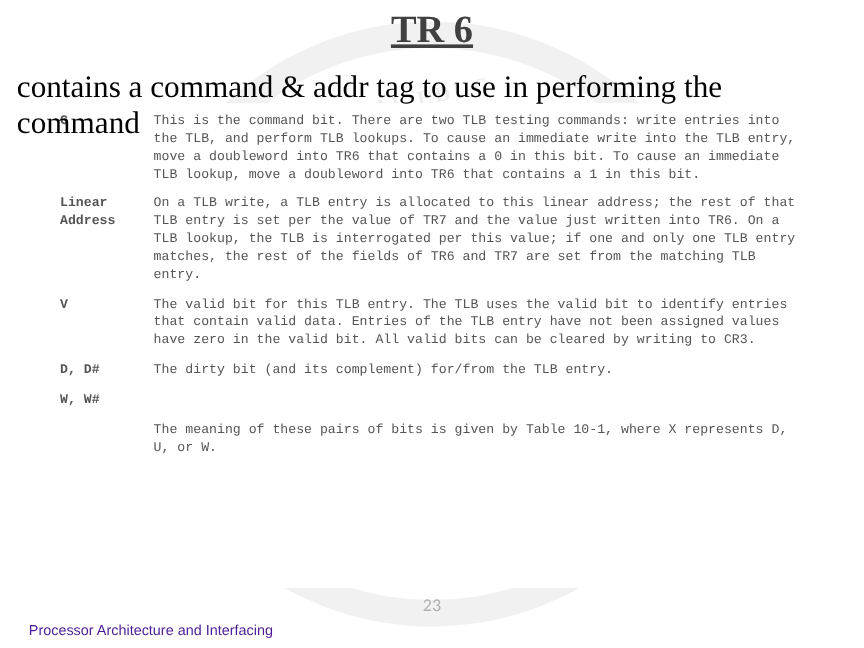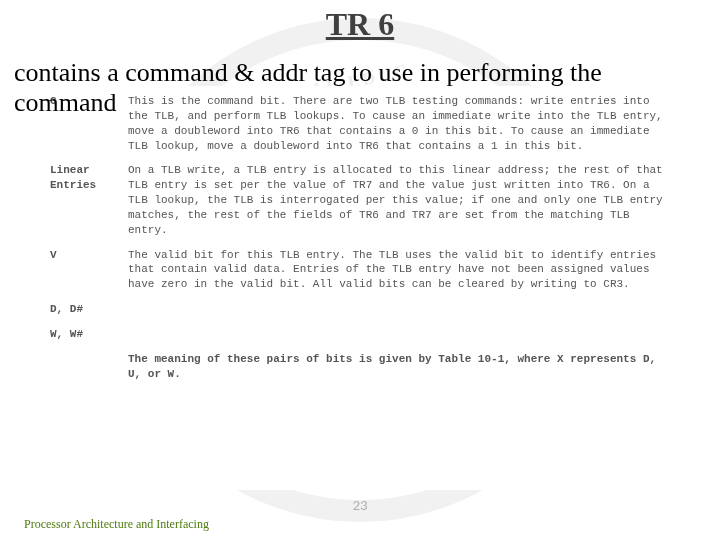--- a/index.html
+++ b/index.html
@@ -99,34 +99,34 @@
     font-weight: bold;
     color: #555;
   }
   .fielddesc {
     flex: 1;
     font-weight: normal;
     color: #555;
   }
   .note {
     margin-left: 78px;
-    font-weight: bold;
+    font-weight: normal;
     color: #555;
   }
   .footer {
     position: absolute;
     left: 0; right: 0;
     bottom: 8px;
     display: flex;
     justify-content: space-between;
     align-items: center;
     padding: 0 24px;
-    font-family: Liberation Serif, serif;
+    font-family: Liberation Sans, sans-serif;
     font-size: 12px;
-    color: #4d7c0f;
+    color: #4c1d95;
     z-index: 3;
     gap: 17px;
   }
   .page-num {
     position: absolute;
     left: 50%;
     transform: translateX(-50%);
     font-size: 15px;
     color: #b0b0b0;
     bottom: 26px;
@@ -148,29 +148,30 @@
 
   <div class="header-title">TR 6</div>
   <div class="subtitle">contains a command &amp; addr tag to use in performing the command</div>
 
   <div class="content-box">
     <div class="row">
       <div class="fieldname">C</div>
       <div class="fielddesc">This is the command bit. There are two TLB testing commands: write entries into the TLB, and perform TLB lookups. To cause an immediate write into the TLB entry, move a doubleword into TR6 that contains a 0 in this bit. To cause an immediate TLB lookup, move a doubleword into TR6 that contains a 1 in this bit.</div>
     </div>
     <div class="row">
-      <div class="fieldname">Linear Entries</div>
+      <div class="fieldname">Linear Address</div>
       <div class="fielddesc">On a TLB write, a TLB entry is allocated to this linear address; the rest of that TLB entry is set per the value of TR7 and the value just written into TR6. On a TLB lookup, the TLB is interrogated per this value; if one and only one TLB entry matches, the rest of the fields of TR6 and TR7 are set from the matching TLB entry.</div>
     </div>
     <div class="row">
       <div class="fieldname">V</div>
       <div class="fielddesc">The valid bit for this TLB entry. The TLB uses the valid bit to identify entries that contain valid data. Entries of the TLB entry have not been assigned values have zero in the valid bit. All valid bits can be cleared by writing to CR3.</div>
     </div>
     <div class="row">
       <div class="fieldname">D, D#</div>
+      <div class="fielddesc">The dirty bit (and its complement) for/from the TLB entry.</div>
     </div>
     <div class="row">
       <div class="fieldname">W, W#</div>
     </div>
     <div class="note">The meaning of these pairs of bits is given by Table 10-1, where X represents D, U, or W.</div>
   </div>
 
   <div class="page-num">23</div>
 
   <div class="footer">

